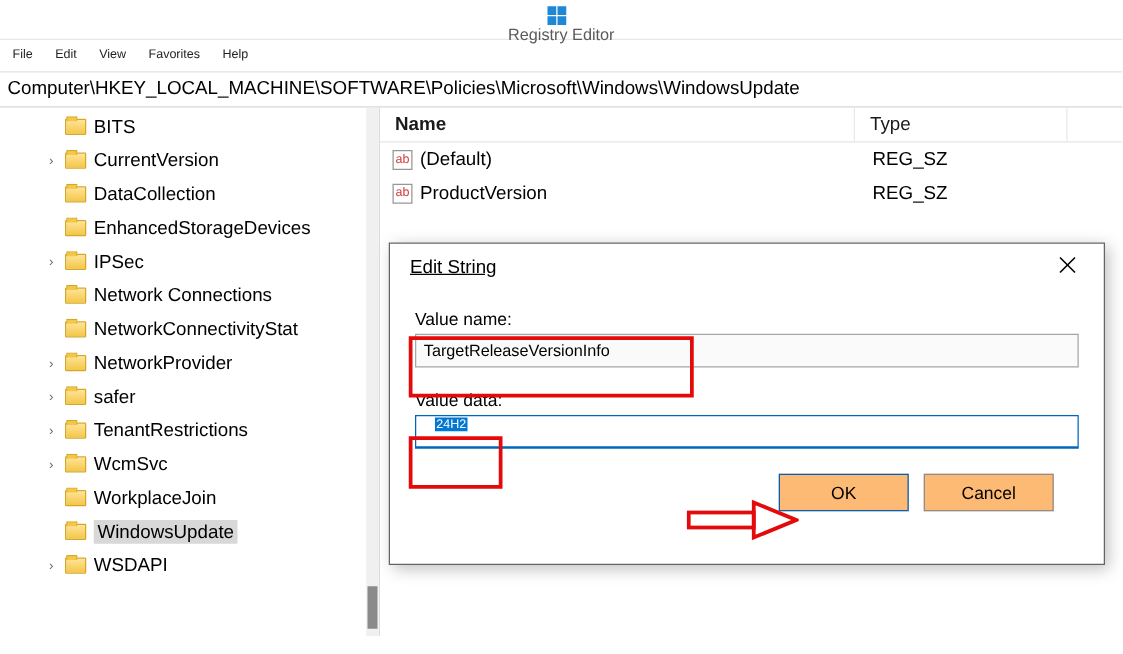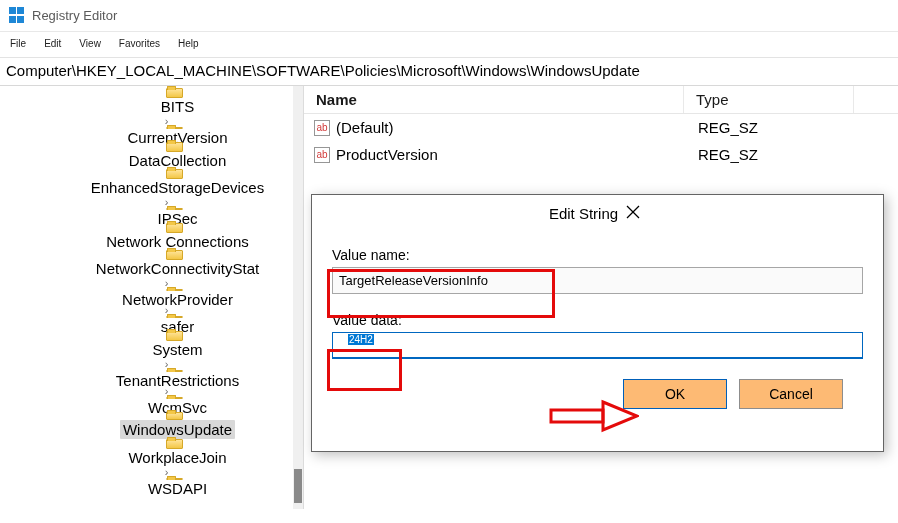--- a/index.html
+++ b/index.html
@@ -16,20 +16,21 @@
       overflow: hidden;
       font-size: 13px;
     }
     
     .titlebar {
       display: flex;
       align-items: center;
       height: 32px;
       padding: 4px 8px;
       border-bottom: 1px solid #e8e8e8;
+      flex-direction: column;
     }
     .titlebar .app-icon {
       width: 18px;
       height: 18px;
       margin-right: 6px;
       display: flex;
       flex-wrap: wrap;
     }
     .titlebar .app-icon span {
       width: 7px;
@@ -91,21 +92,20 @@
       padding-top: 2px;
     }
     .tree-row {
       display: flex;
       align-items: center;
       height: 27px;
       padding-left: 52px;
       font-size: 15px;
       color: #000;
       white-space: nowrap;
-      flex-direction: column;
     }
     .tree-row .expander {
       width: 14px;
       display: inline-flex;
       justify-content: center;
       color: #6a6a6a;
       font-size: 11px;
       margin-left: -18px;
       margin-right: 4px;
     }
@@ -188,24 +188,25 @@
       top: 194px;
       width: 573px;
       height: 258px;
       background: #fff;
       border: 1px solid #646464;
       box-shadow: 3px 3px 12px rgba(0,0,0,0.25);
     }
     .dialog-titlebar {
       display: flex;
       align-items: center;
-      justify-content: center;
+      justify-content: space-between;
       height: 36px;
       padding: 0 14px 0 16px;
       font-size: 15px;
+      text-decoration: underline;
     }
     .dialog-titlebar .close {
       font-size: 18px;
       font-family: Arial, sans-serif;
       cursor: pointer;
       padding: 4px 8px;
     }
     .dialog-body {
       padding: 8px 20px 0 20px;
     }
@@ -354,43 +355,38 @@
           <span class="expander">›</span>
           <span class="folder"></span>
           <span class="label">NetworkProvider</span>
         </div>
         <div class="tree-row">
           <span class="expander">›</span>
           <span class="folder"></span>
           <span class="label">safer</span>
         </div>
         <div class="tree-row">
-          <span class="expander"></span>
-          <span class="folder"></span>
-          <span class="label">System</span>
-        </div>
-        <div class="tree-row">
           <span class="expander">›</span>
           <span class="folder"></span>
           <span class="label">TenantRestrictions</span>
         </div>
         <div class="tree-row">
           <span class="expander">›</span>
           <span class="folder"></span>
           <span class="label">WcmSvc</span>
         </div>
+        <div class="tree-row">
+          <span class="expander"></span>
+          <span class="folder"></span>
+          <span class="label">WorkplaceJoin</span>
+        </div>
         <div class="tree-row selected">
           <span class="expander"></span>
           <span class="folder"></span>
           <span class="label">WindowsUpdate</span>
-        </div>
-        <div class="tree-row">
-          <span class="expander"></span>
-          <span class="folder"></span>
-          <span class="label">WorkplaceJoin</span>
         </div>
         <div class="tree-row">
           <span class="expander">›</span>
           <span class="folder"></span>
           <span class="label">WSDAPI</span>
         </div>
       </div>
     <div class="scrollbar">
       <div class="thumb"></div>
     </div>

